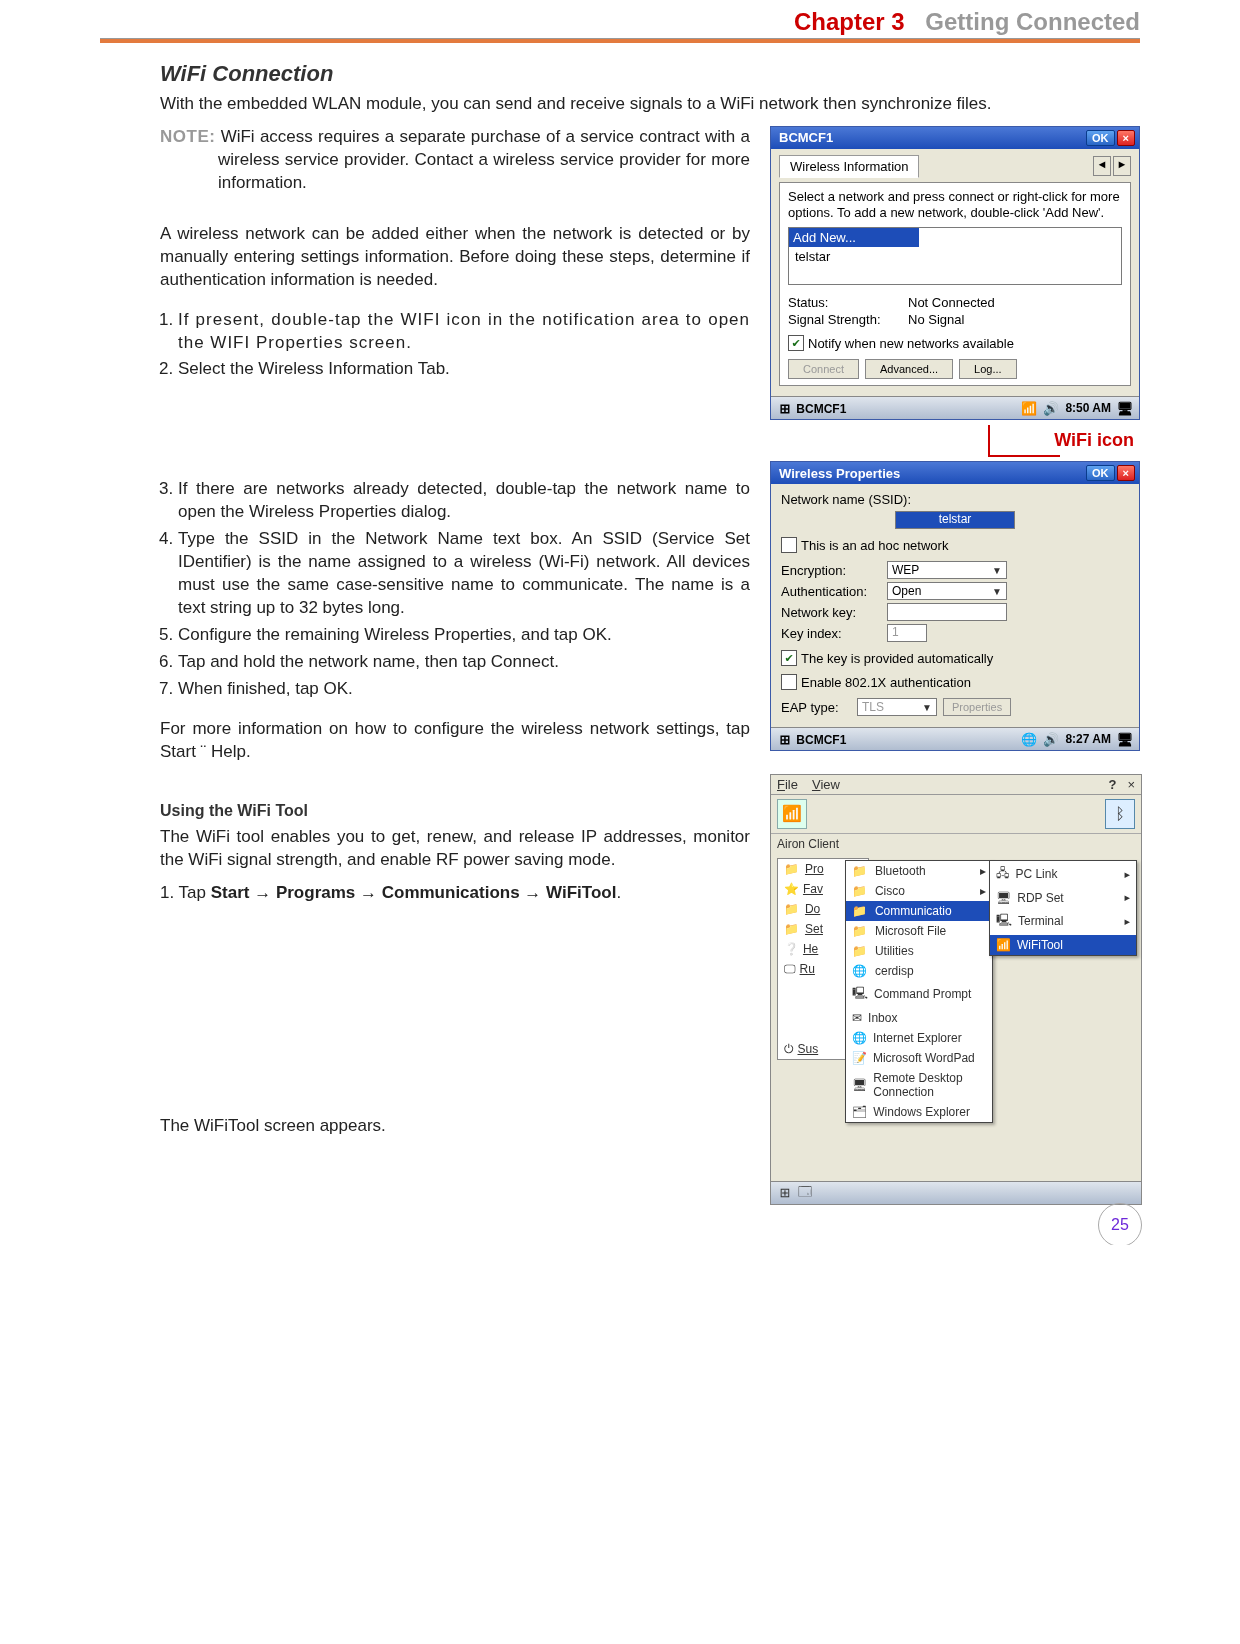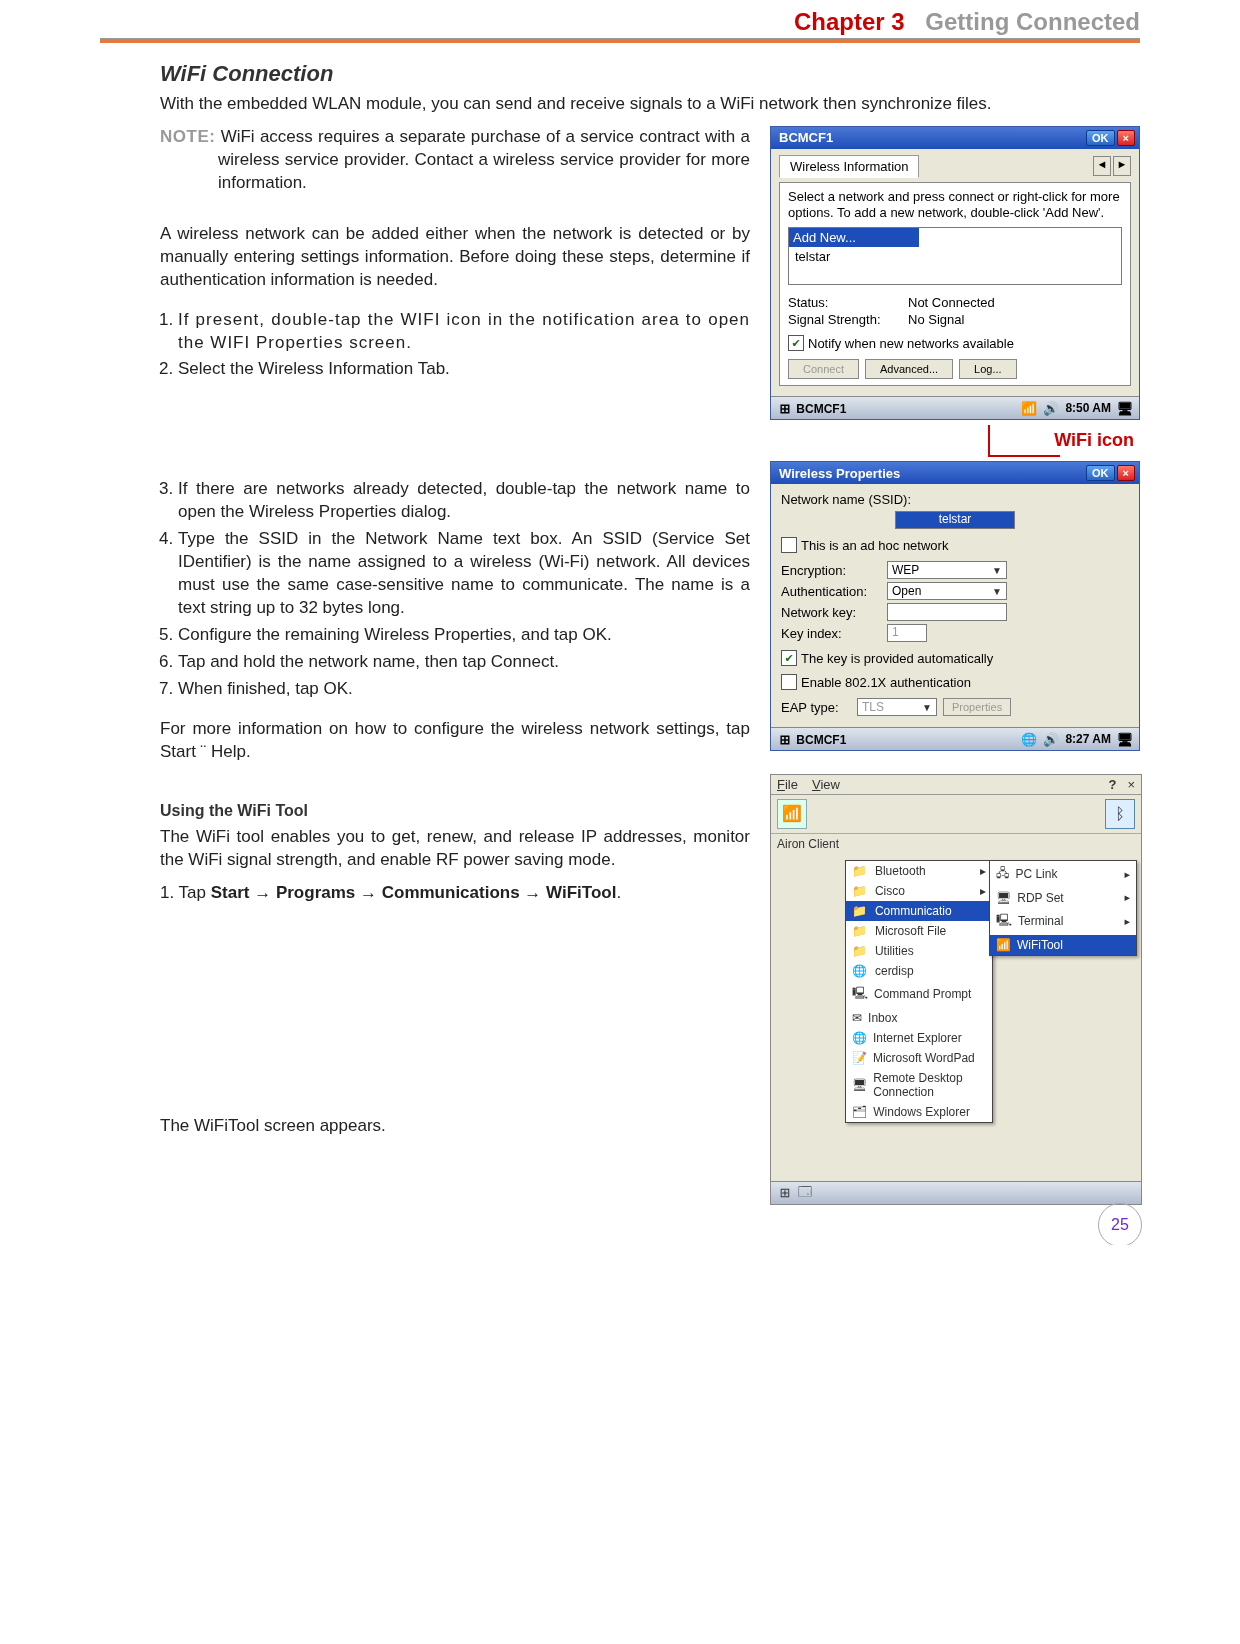--- a/index.html
+++ b/index.html
@@ -373,20 +373,39 @@
             </span>
           </div>
           <div class="icon-strip">
             <span class="icon-chip">📶</span>
             <span style="flex:1"></span>
             <span class="icon-chip" style="background:#def;border-color:#58a;">ᛒ</span>
           </div>
           <div style="padding:3px 6px;font-size:12px;">Airon Client</div>
 
           <div class="submenu-area">
+            <div class="startcol">
+              <div class="sitem">
+                  <span class="folder-ico"></span>
+                  <u>Pro</u>
+                </div>
+              <div class="sitem">⭐<u>Fav</u></div>
+              <div class="sitem">
+                  <span class="folder-ico"></span>
+                  <u>Do</u>
+                </div>
+              <div class="sitem">
+                  <span class="folder-ico"></span>
+                  <u>Set</u>
+                </div>
+              <div class="sitem">❔<u>He</u></div>
+              <div class="sitem">🖵<u>Ru</u></div>
+              <div style="height:60px"></div>
+              <div class="sitem">⏻<u>Sus</u></div>
+            </div>
 
             <div class="midmenu">
               <div class="mitem">
                   <span class="folder-ico"></span>
                   <span>Bluetooth</span>
                   <span style="margin-left:auto">▸</span>
                 </div>
               <div class="mitem">
                   <span class="folder-ico"></span>
                   <span>Cisco</span>

